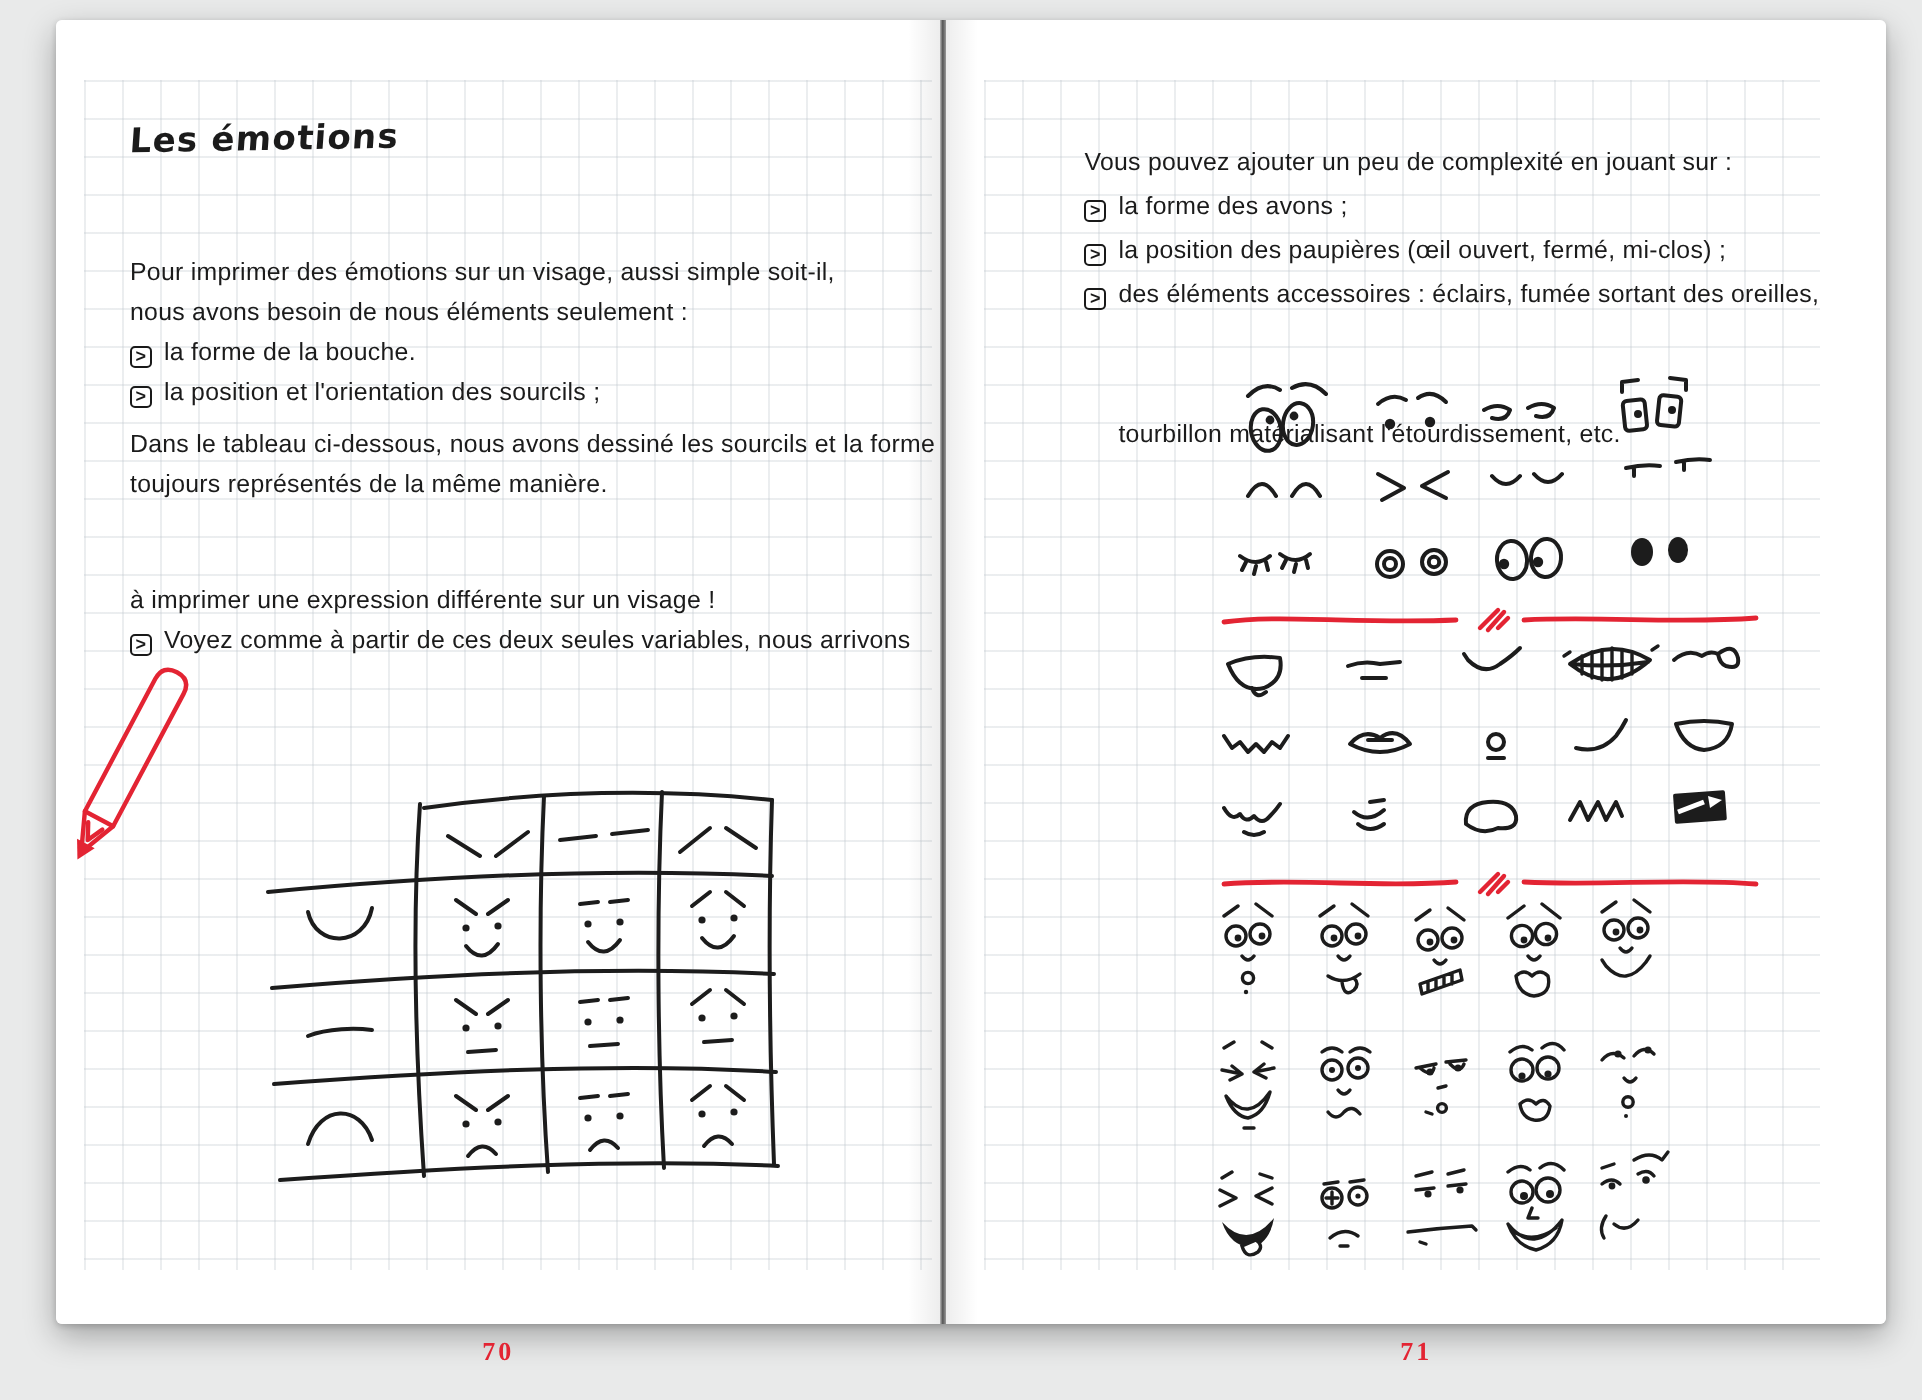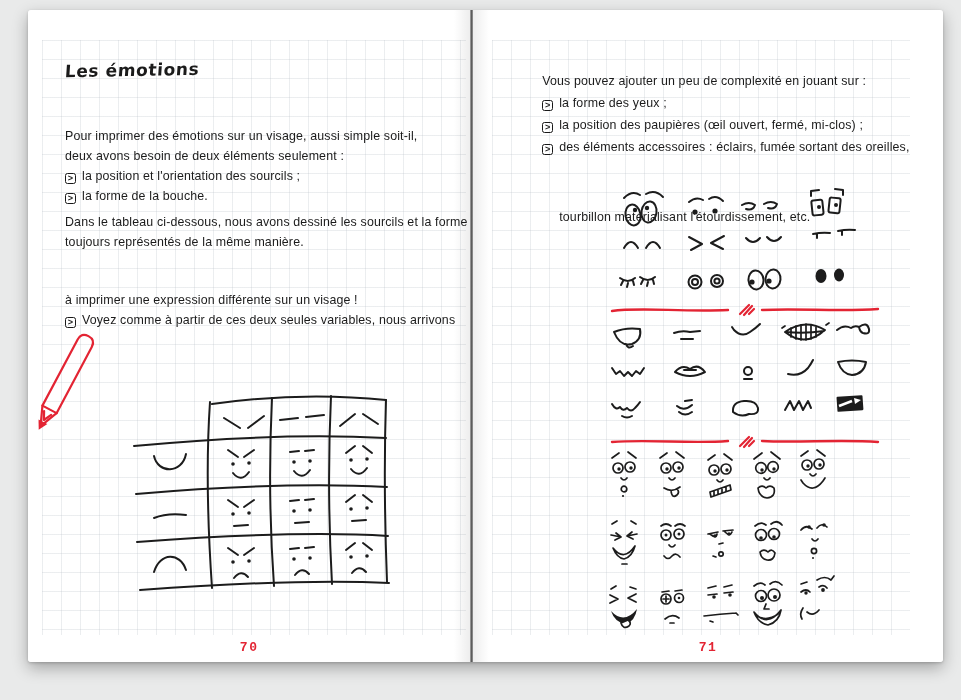--- a/index.html
+++ b/index.html
@@ -54,46 +54,46 @@
   .tb-right { left:69px; width:360px; line-height:22px; }
   .line { white-space:nowrap; }
   .indent { padding-left:17px;margin-top:48px; }
   .bullet-icon {
     display:inline-flex; align-items:center; justify-content:center;
     width:11px; height:11px; border:1.6px solid #191919; border-radius:2.5px;
     font-size:9px; font-weight:bold; line-height:9px;
     margin-right:6px; position:relative; top:1px; color:#191919;
   }
   .pagenum {
-    position:absolute; left:0; right:0; top:630px; height:16px;
+    position:absolute; left:0; right:0; top:658px; height:16px;
     text-align:center; color:#e32433; font-weight:bold;
     font-size:13px; letter-spacing:1.5px;
-    font-family:Liberation Mono, monospace;
+    font-family:Liberation Serif, serif;
   }
   svg { position:absolute; overflow:visible; }
   .ink   { stroke:#1c1c1c; stroke-width:2; fill:none; stroke-linecap:round; stroke-linejoin:round; }
   .ink15 { stroke:#1c1c1c; stroke-width:1.7; fill:none; stroke-linecap:round; stroke-linejoin:round; }
   .fillink { fill:#1c1c1c; stroke:none; }
   .red   { stroke:#e32433; fill:none; stroke-linecap:round; stroke-linejoin:round; }
 </style>
 </head>
 <body>
 
 <div class="spread">
 
   <div class="page page-left">
     <div class="paper"></div>
 
     <h1 class="title">Les émotions</h1>
 
     <div class="textblock tb-left" style="top:86px">
       <div class="line">Pour imprimer des émotions sur un visage, aussi simple soit-il,</div>
-      <div class="line">deux avons besoin de deux éléments seulement :</div>
+      <div class="line">nous avons besoin de nous éléments seulement :</div>
+      <div class="line"><span class="bullet-icon">&gt;</span><span>la forme de la bouche.</span></div>
       <div class="line"><span class="bullet-icon">&gt;</span><span>la position et l'orientation des sourcils ;</span></div>
-      <div class="line"><span class="bullet-icon">&gt;</span><span>la forme de la bouche.</span></div>
     </div>
 
     <div class="textblock tb-left" style="top:172px">
       <div class="line">Dans le tableau ci-dessous, nous avons dessiné les sourcils et la forme</div>
       <div class="line">toujours représentés de la même manière.</div>
     </div>
 
     <div class="textblock tb-left" style="top:250px">
       <div class="line">à imprimer une expression différente sur un visage !</div>
       <div class="line"><span class="bullet-icon">&gt;</span><span>Voyez comme à partir de ces deux seules variables, nous arrivons</span></div>
@@ -197,21 +197,21 @@
     <div class="pagenum">70</div>
   </div>
 
   <div class="spine"></div>
 
   <div class="page page-right">
     <div class="paper"></div>
 
     <div class="textblock tb-right" style="top:60px">
       <div class="line">Vous pouvez ajouter un peu de complexité en jouant sur :</div>
-      <div class="line"><span class="bullet-icon">&gt;</span><span>la forme des yeux ;</span></div>
+      <div class="line"><span class="bullet-icon">&gt;</span><span>la forme des avons ;</span></div>
       <div class="line"><span class="bullet-icon">&gt;</span><span>la position des paupières (œil ouvert, fermé, mi-clos) ;</span></div>
       <div class="line"><span class="bullet-icon">&gt;</span><span>des éléments accessoires : éclairs, fumée sortant des oreilles,</span></div>
       <div class="line indent">tourbillon matérialisant l'étourdissement, etc.</div>
     </div>
 
     <svg width="270" height="118" viewBox="0 0 270 118" style="left:129px; top:176px">
       <g transform="translate(38,26)">
         <path class="ink" d="M-16,-14 Q-8,-22 0,-17 M6,-18 Q15,-23 23,-15"></path>
         <ellipse cx="-7" cy="3" rx="7.5" ry="10.5" transform="rotate(-10 -7 3)" class="ink"></ellipse>
         <ellipse cx="9" cy="0" rx="7.5" ry="10.5" transform="rotate(8 9 0)" class="ink"></ellipse>

